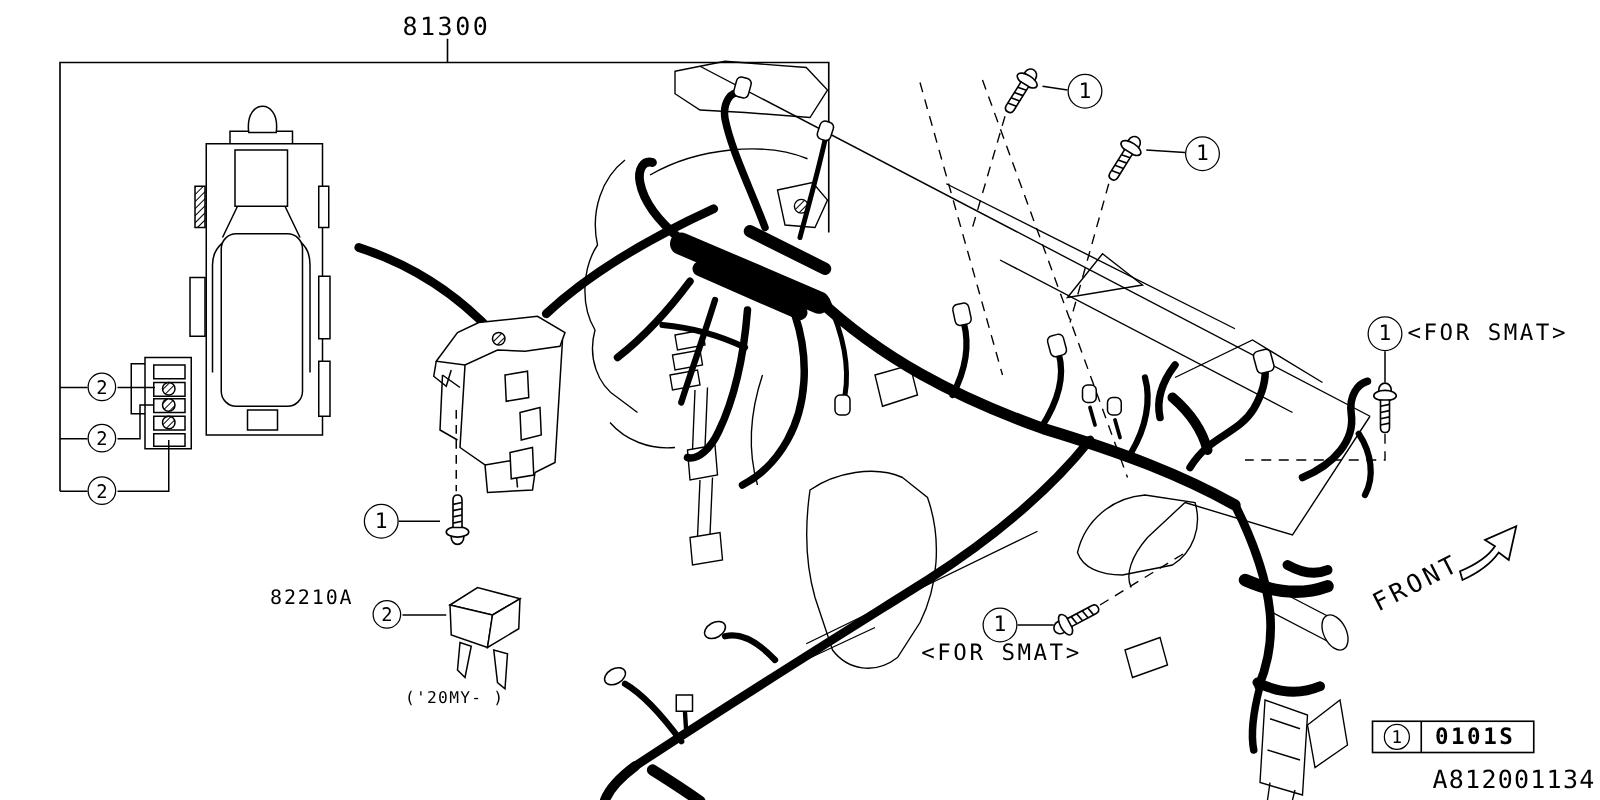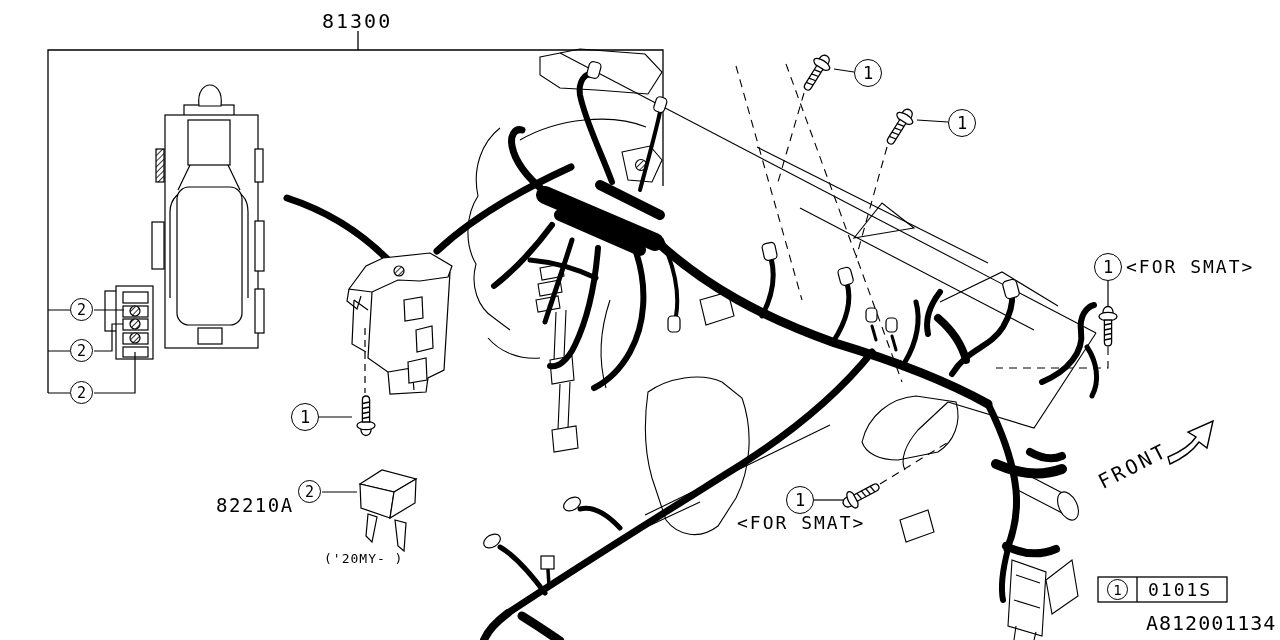--- a/index.html
+++ b/index.html
@@ -224,31 +224,31 @@
     <path d="M 1168,457 C 1180,452 1190,446 1196,437 L 1188,432 L 1213,421 L 1207,448 L 1199,442 C 1192,452 1181,459 1170,464 Z" fill="#fff" stroke="#000" stroke-width="1.4"></path>
 
     <g stroke="#000" stroke-width="1.3" fill="none">
       <rect x="1098" y="577" width="129" height="25" fill="#fff"></rect>
       <line x1="1137" y1="577" x2="1137" y2="602"></line>
     </g>
   </svg>
 
   <div class="lbl" style="left:322px;top:11px;font-size:20px;letter-spacing:2px;">81300</div>
 
-  <div class="lbl" style="left:216px;top:496px;font-size:19px;letter-spacing:1.5px;">82210A</div>
+  <div class="lbl" style="left:216px;top:470px;font-size:16px;letter-spacing:1.5px;">82210A</div>
 
   <div class="lbl" style="left:324px;top:552px;font-size:13px;letter-spacing:1px;">('20MY- )</div>
 
   <div class="lbl" style="left:1126px;top:258px;font-size:18px;letter-spacing:2px;">&lt;FOR SMAT&gt;</div>
 
   <div class="lbl" style="left:737px;top:514px;font-size:18px;letter-spacing:2px;">&lt;FOR SMAT&gt;</div>
 
   <div class="lbl front" style="left:1104px;top:472px;">FRONT</div>
 
-  <div class="lbl" style="left:1148px;top:581px;font-size:18px;letter-spacing:2px;">0101S</div>
+  <div class="lbl" style="left:1148px;top:581px;font-size:18px;letter-spacing:2px;font-weight:bold;">0101S</div>
 
   <div class="lbl" style="left:1146px;top:613px;font-size:20px;letter-spacing:1px;">A812001134</div>
 
   <div class="co co23" style="left:70px;top:298px;">
       <span>2</span>
     </div>
   <div class="co co23" style="left:70px;top:339px;">
       <span>2</span>
     </div>
   <div class="co co23" style="left:70px;top:381px;">

